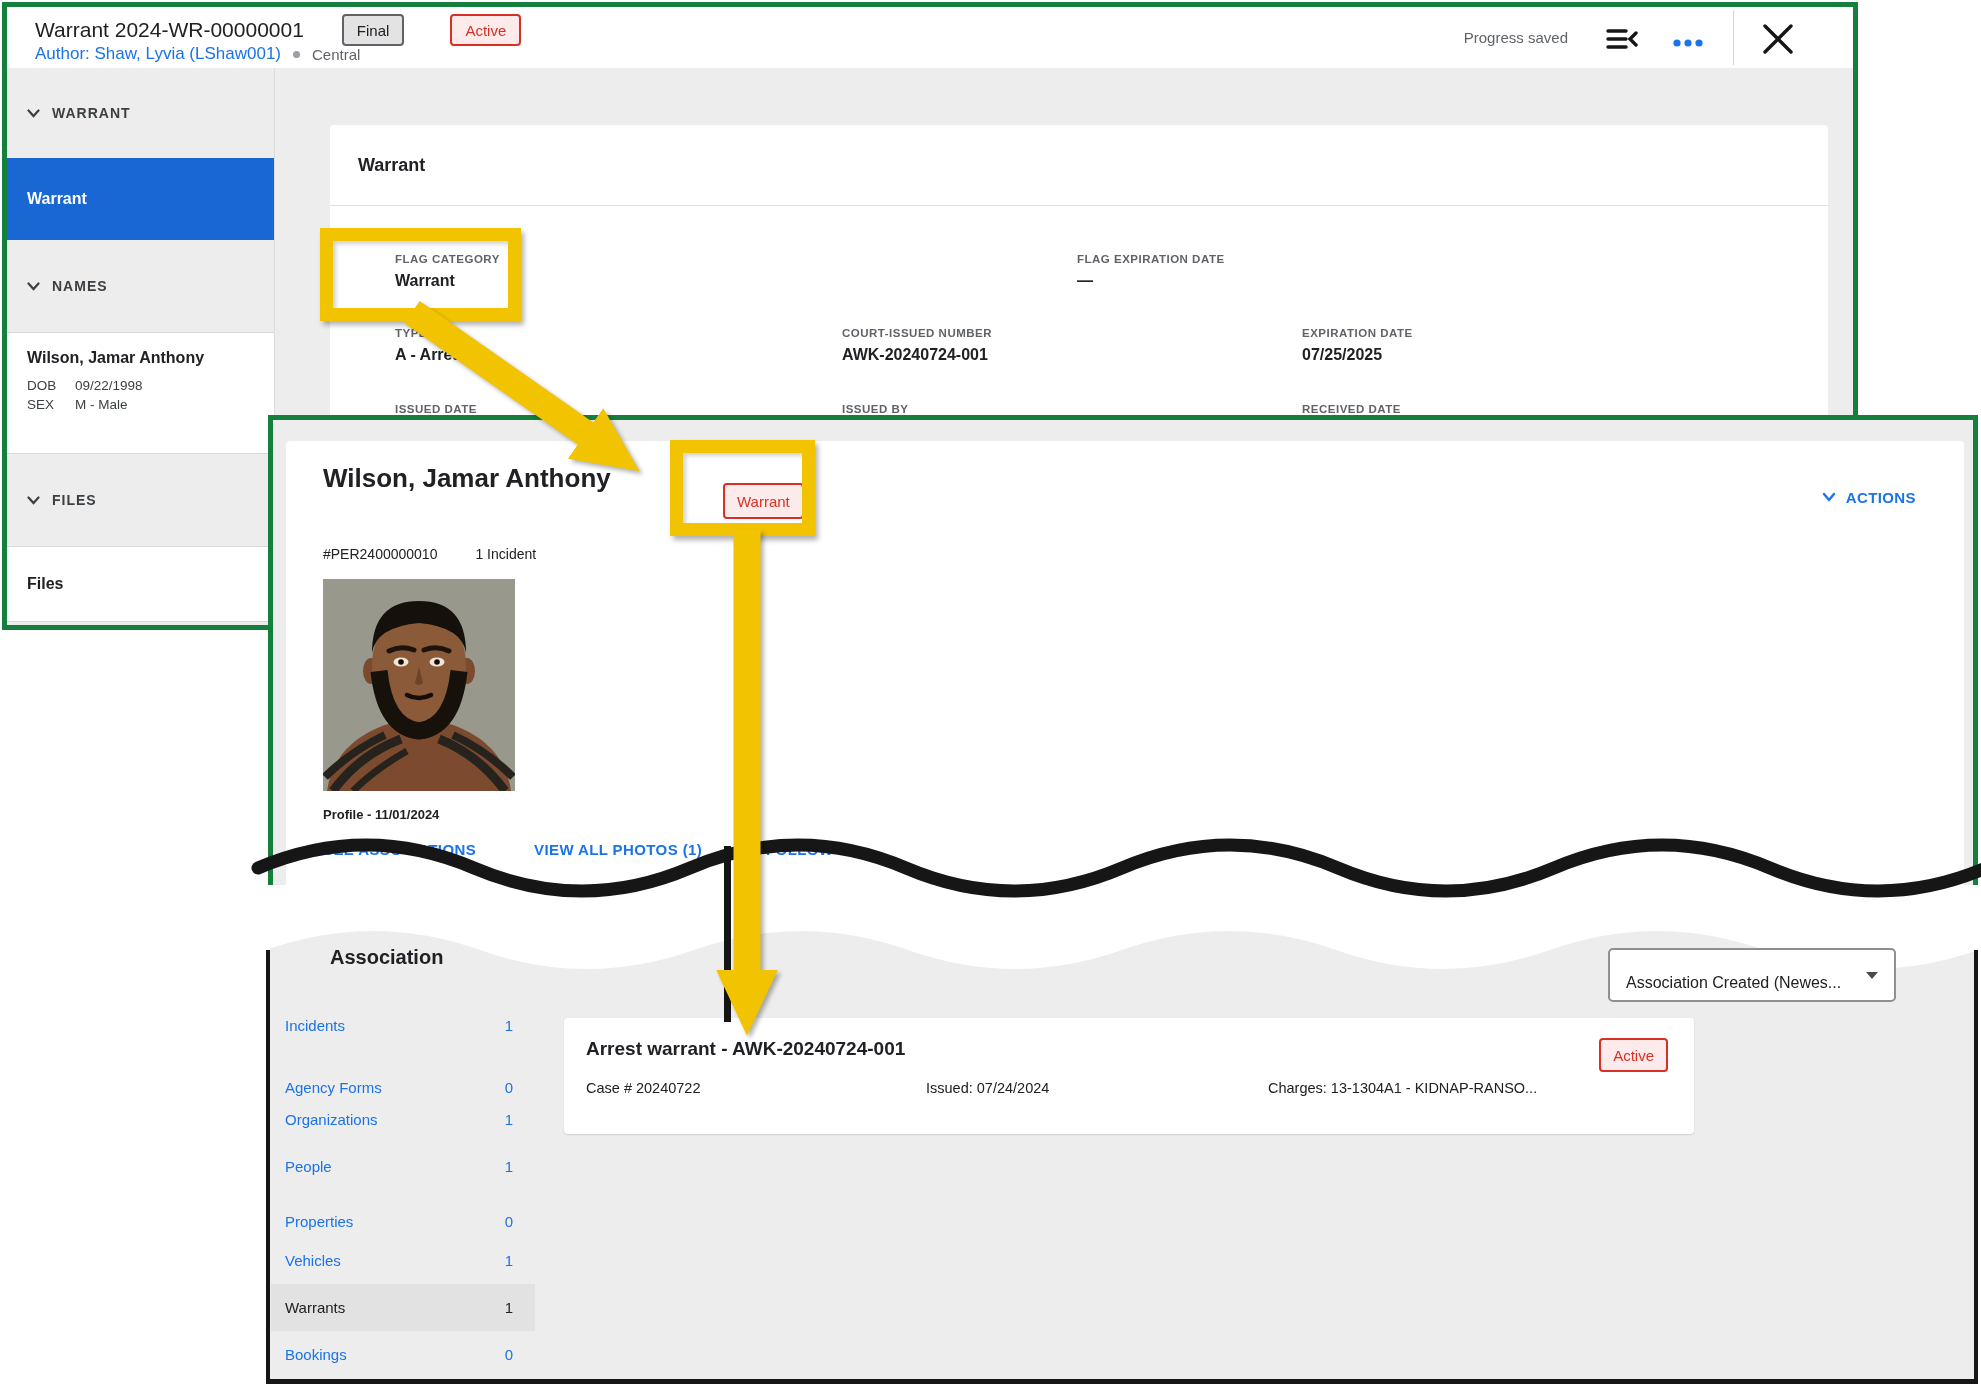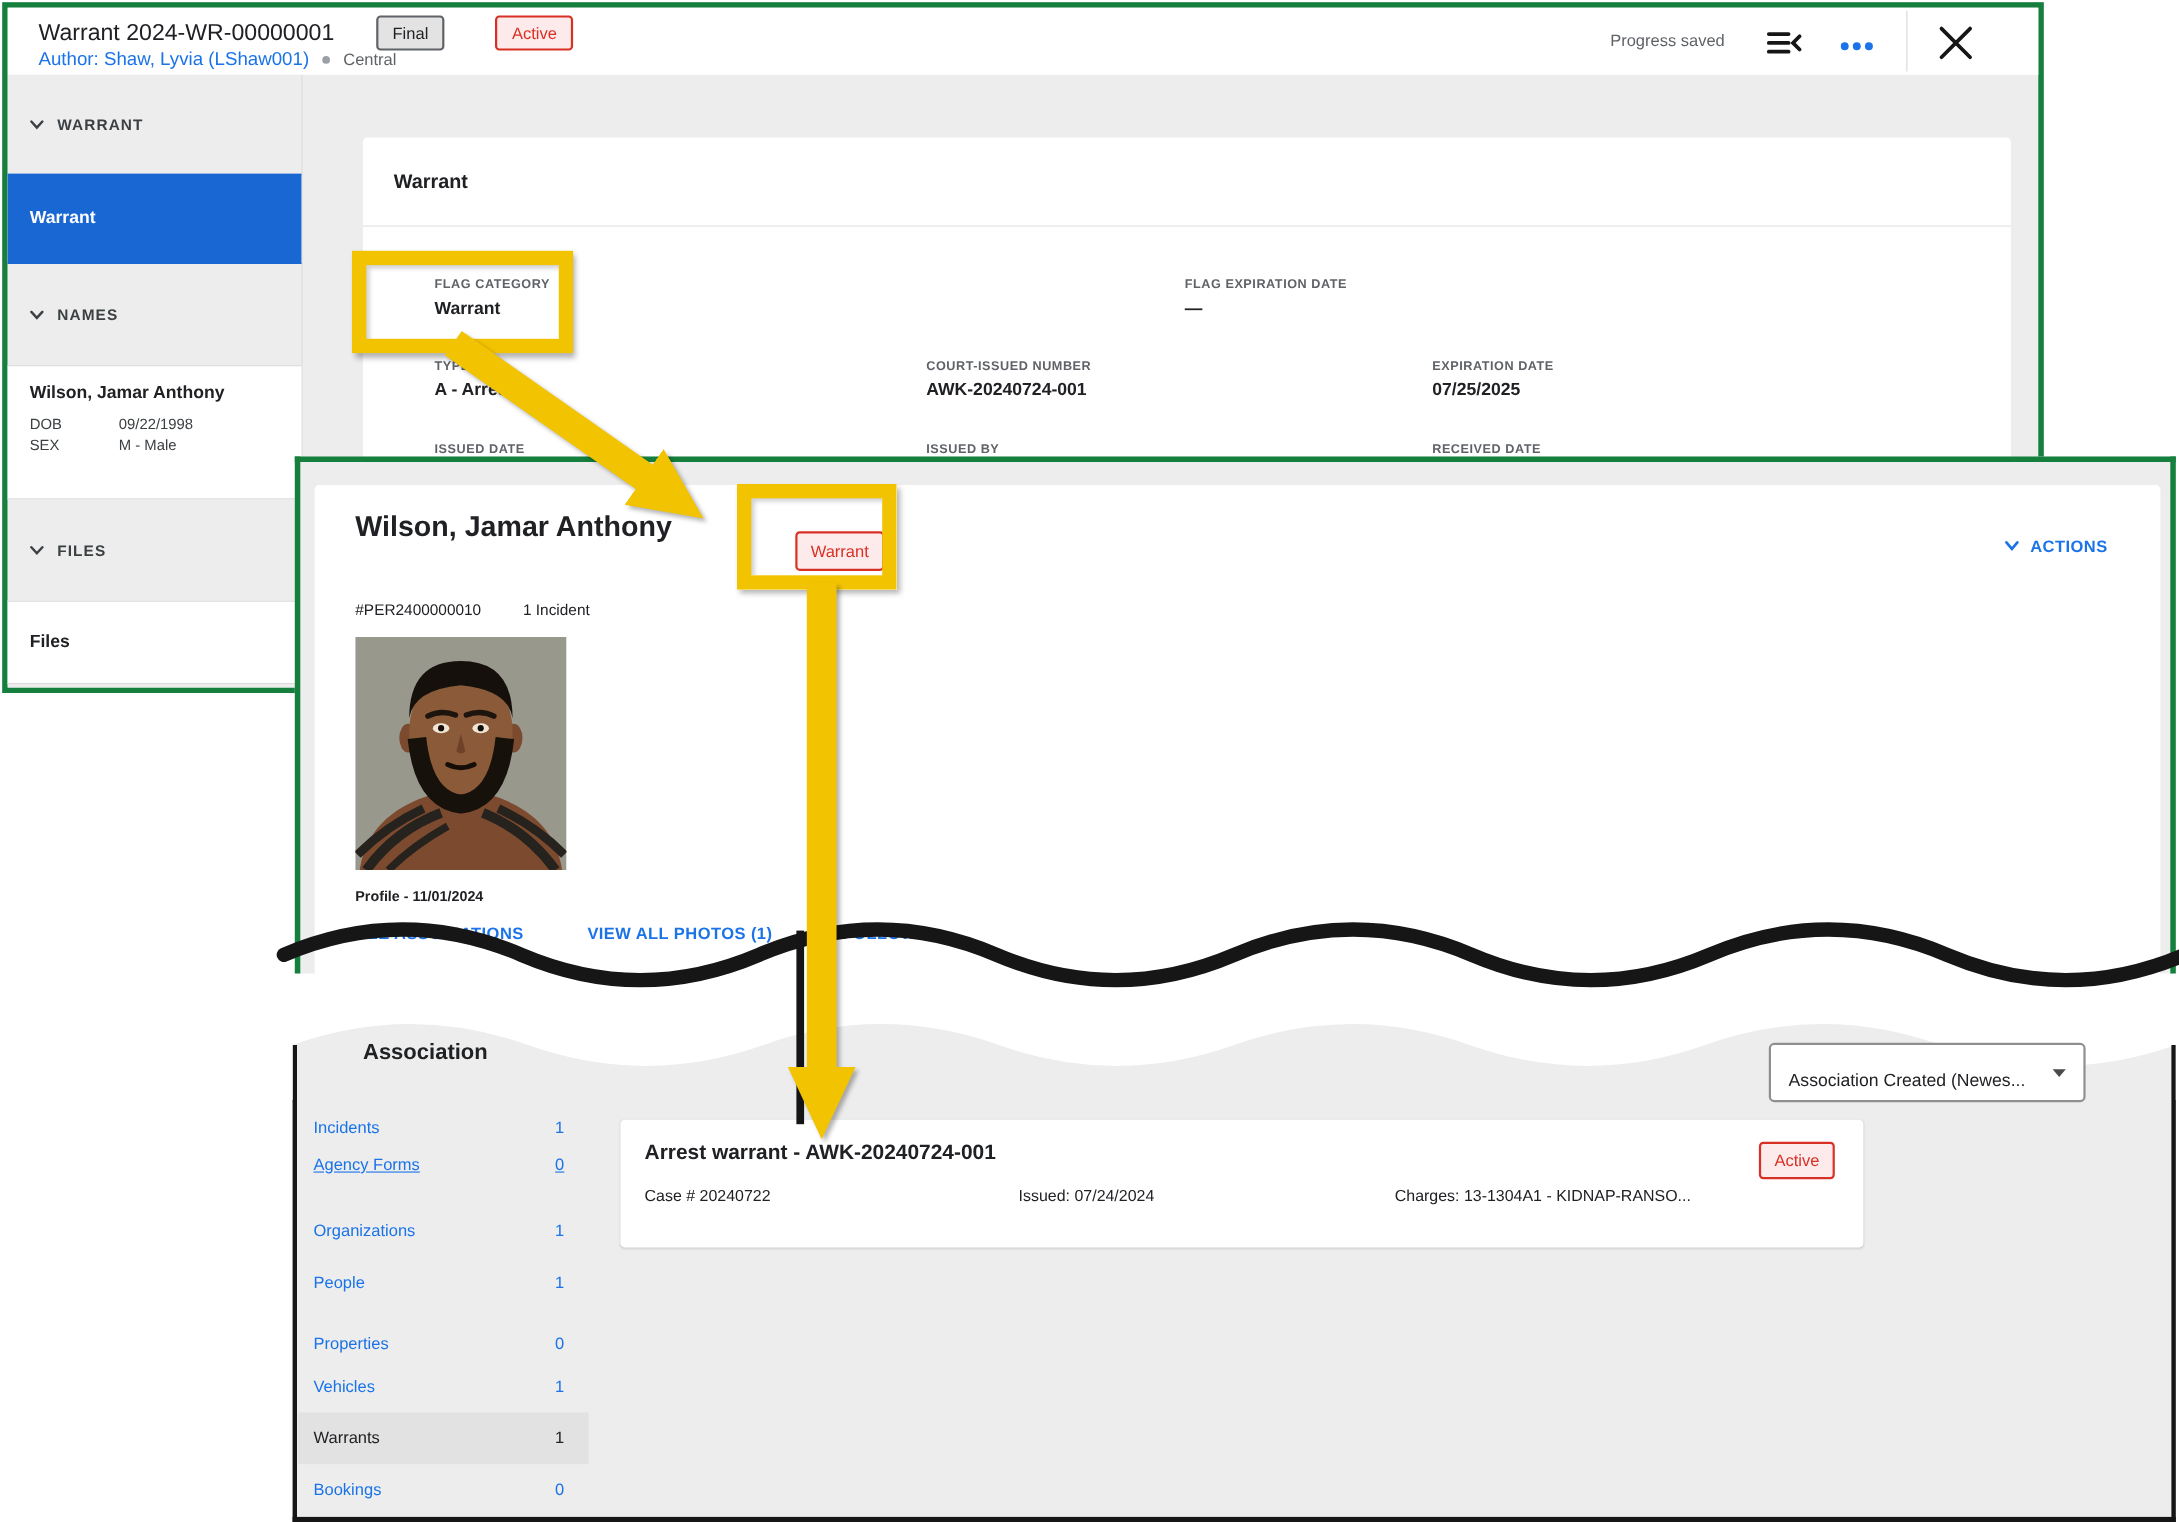--- a/index.html
+++ b/index.html
@@ -21,21 +21,21 @@
   .vdiv{position:absolute;width:1px;background:#d7d7d7;}
   
   .sidebar{position:absolute;left:0;top:61px;width:268px;bottom:0;background:#ededed;border-right:1px solid #dcdcdc;box-sizing:border-box;}
   .sb-hdr{display:flex;align-items:center;gap:12px;padding-left:20px;font-size:14px;font-weight:bold;
           letter-spacing:1px;color:#3c4043;}
   .sb-item{display:flex;align-items:center;padding-left:20px;font-size:16px;font-weight:bold;background:#fff;
            border-top:1px solid #d9d9d9;border-bottom:1px solid #d9d9d9;box-sizing:border-box;}
   .sb-item.sel{background:#1967d2;color:#fff;border-color:#1967d2;}
   .namecard{position:absolute;left:0;width:100%;background:#fff;border-top:1px solid #d9d9d9;border-bottom:1px solid #d9d9d9;box-sizing:border-box;padding:16px 0 0 20px;}
   .namecard .nm{font-size:16px;font-weight:bold;}
-  .kv{display:flex;font-size:13.5px;color:#3c4043;margin-top:7px;gap:33px;}
+  .kv{display:flex;font-size:13.5px;color:#3c4043;margin-top:7px;}
   .kv .k{width:48px;}
   
   .card{position:absolute;background:#fff;border-radius:4px;}
   .cardtitle{font-size:18px;font-weight:bold;color:#202124;}
   .lbl{font-size:11.5px;font-weight:bold;letter-spacing:.5px;color:#5f6368;white-space:nowrap;}
   .val{font-size:16px;font-weight:bold;color:#202124;margin-top:7px;white-space:nowrap;}
   .hline{position:absolute;height:1px;background:#e2e2e2;}
   
   .bigname{font-size:26px;font-weight:bold;color:#202124;white-space:nowrap;}
   .meta{font-size:14px;color:#202124;}
@@ -264,21 +264,21 @@
 
     <div class="ddl" style="left:1342px;top:50px;width:288px;height:54px;">
       <span style="overflow:hidden;white-space:nowrap;max-width:228px;margin-top:16px;">Association Created (Newes...</span>
       <span class="caret"></span>
     </div>
 
     <div class="cat-row" style="top:104px;">
       <span>Incidents</span>
       <span class="cnt">1</span>
     </div>
-    <div class="cat-row" style="top:138px;text-decoration:underline;">
+    <div class="cat-row" style="top:166px;">
       <span>Agency Forms</span>
       <span class="cnt">0</span>
     </div>
     <div class="cat-row" style="top:198px;">
       <span>Organizations</span>
       <span class="cnt">1</span>
     </div>
     <div class="cat-row" style="top:245px;">
       <span>People</span>
       <span class="cnt">1</span>

